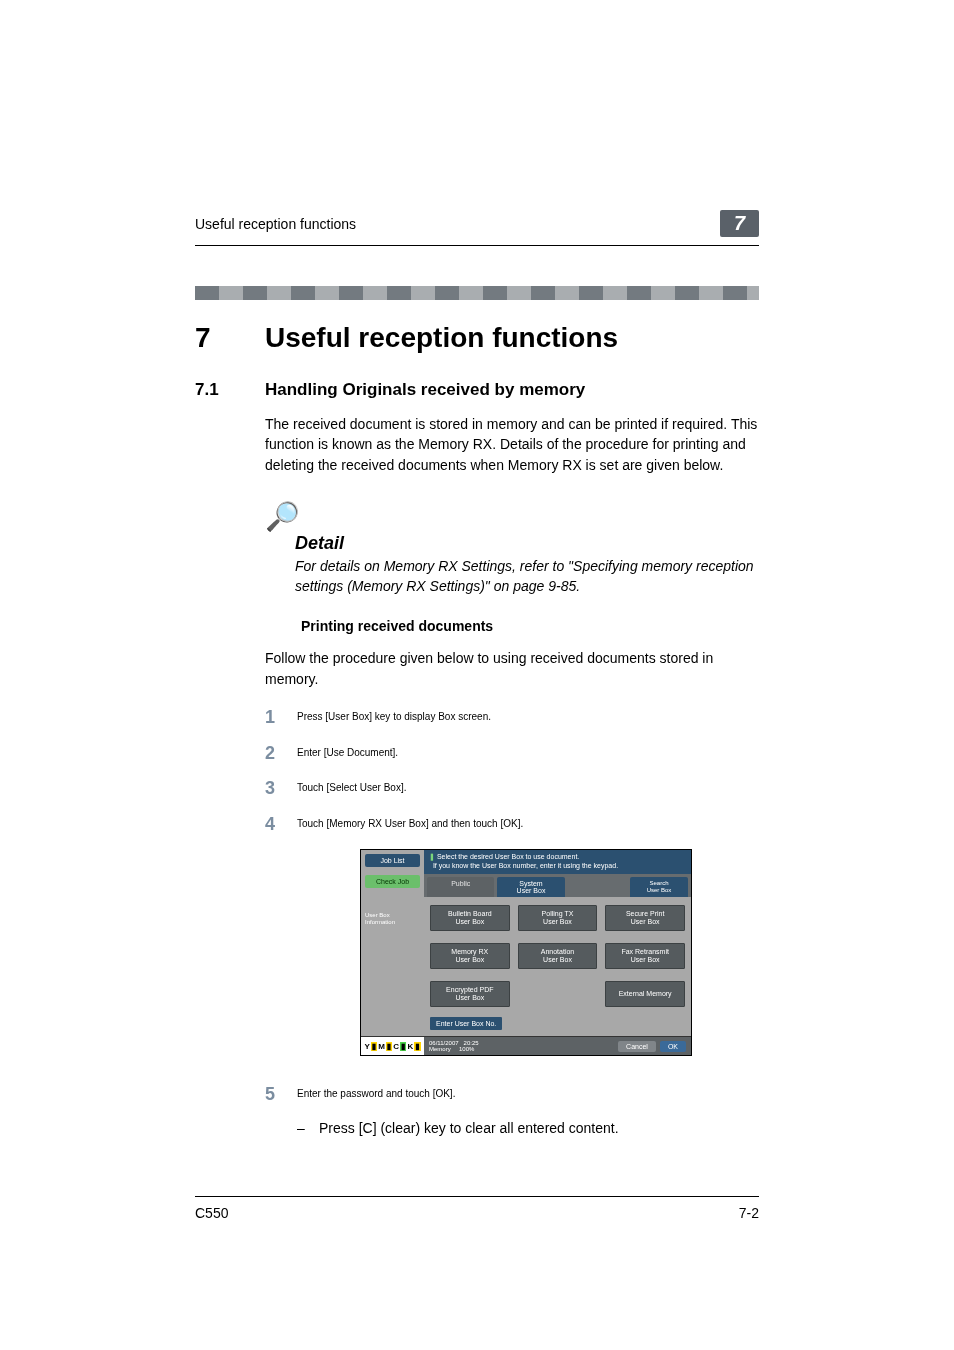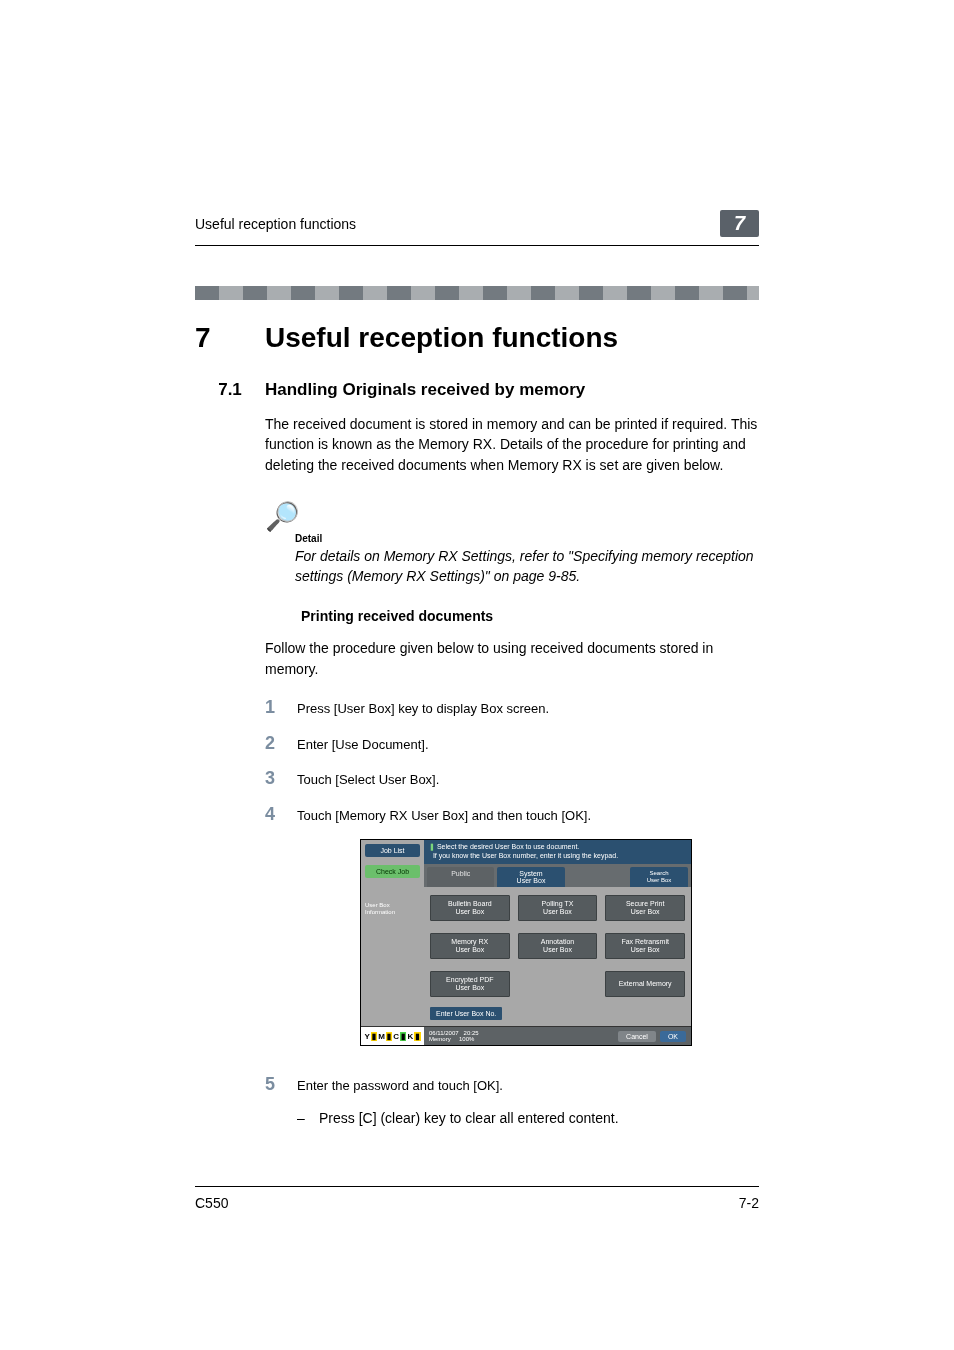--- a/index.html
+++ b/index.html
@@ -68,21 +68,20 @@
   .h2-row {
     display: flex;
     align-items: baseline;
     margin-bottom: 14px;
   }
   .h2-num {
     font-size: 17px;
     font-weight: bold;
     width: 70px;
     flex-shrink: 0;
-    text-align: center;
   }
   .h2-text {
     font-size: 17px;
     font-weight: bold;
   }
   .body-block {
     margin-left: 70px;
   }
   .para {
     font-size: 14px;
@@ -92,23 +91,24 @@
   .detail-icon {
     font-size: 28px;
     line-height: 1;
     margin-top: 10px;
     margin-bottom: 2px;
     display: inline-block;
     transform: scaleX(-1);
   }
   .detail-label {
     font-weight: bold;
-    font-size: 10px;
+    font-size: 18px;
     margin-left: 30px;
     margin-bottom: 2px;
+    font-style: italic;
   }
   .detail-text {
     font-style: italic;
     font-size: 14px;
     line-height: 1.45;
     margin-left: 30px;
     margin-bottom: 22px;
   }
   .subhead {
     font-weight: bold;
@@ -123,21 +123,21 @@
   }
   .step-num {
     color: #7b8da0;
     font-weight: bold;
     font-size: 18px;
     width: 32px;
     flex-shrink: 0;
     line-height: 1.2;
   }
   .step-text {
-    font-size: 13px;
+    font-size: 10px;
     line-height: 1.5;
     padding-top: 2px;
   }
   .sub-bullet {
     display: flex;
     margin-top: 6px;
     margin-left: 32px;
     font-size: 14px;
   }
   .sub-bullet .dash {

